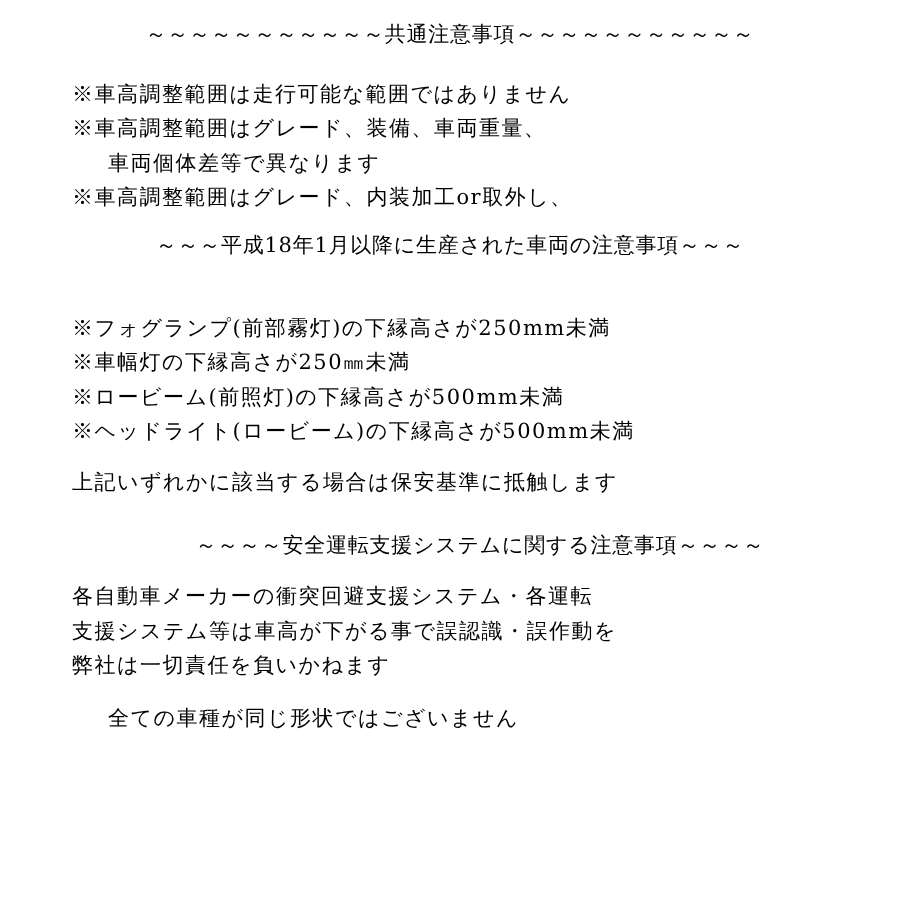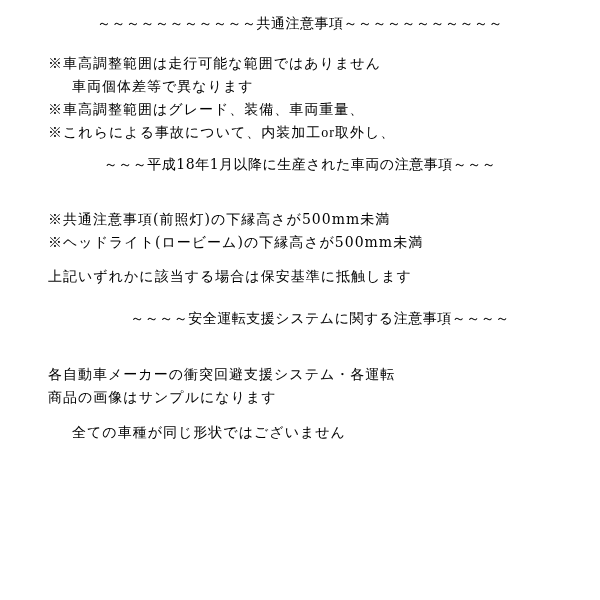--- a/index.html
+++ b/index.html
@@ -29,54 +29,57 @@
   .note-line {
     padding-left: 48px;
     white-space: nowrap;
     letter-spacing: 1px;
     height: 23px;
   }
   .note-line.indent {
     padding-left: 72px;
   }
   .title-common   { margin-bottom: 17px; }
-  .block-common   { margin-bottom: 9px; font-family: Liberation Serif, serif; }
+  .block-common   { margin-bottom: 9px; }
   .title-h18      { margin-bottom: 32px; }
   .block-h18      { margin-bottom: 11px; }
   .conclusion-h18 { margin-bottom: 19px; }
-  .title-adas     { margin-bottom: 33px; padding-left: 40px; }
+  .title-adas     { margin-bottom: 11px; padding-left: 40px; }
   .block-adas     { margin-bottom: 12px; }
 </style>
 </head>
 <body>
 
 <div class="page">
 
   <div class="section-title title-common">～～～～～～～～～～～共通注意事項～～～～～～～～～～～</div>
 
   <div class="block-common">
     <div class="note-line">※車高調整範囲は走行可能な範囲ではありません</div>
+    <div class="note-line">※車高調整範囲はグレード、装備、車両重量、</div>
     <div class="note-line indent">車両個体差等で異なります</div>
-    <div class="note-line">※車高調整範囲はグレード、装備、車両重量、</div>
-    <div class="note-line">※これらによる事故について、内装加工or取外し、</div>
+    <div class="note-line">※車高調整範囲はグレード、内装加工or取外し、</div>
   </div>
 
   <div class="section-title title-h18">～～～平成18年1月以降に生産された車両の注意事項～～～</div>
 
   <div class="block-h18">
-    <div class="note-line">※共通注意事項(前照灯)の下縁高さが500mm未満</div>
+    <div class="note-line">※フォグランプ(前部霧灯)の下縁高さが250mm未満</div>
+    <div class="note-line">※車幅灯の下縁高さが250㎜未満</div>
+    <div class="note-line">※ロービーム(前照灯)の下縁高さが500mm未満</div>
     <div class="note-line">※ヘッドライト(ロービーム)の下縁高さが500mm未満</div>
   </div>
 
   <div class="note-line conclusion-h18">上記いずれかに該当する場合は保安基準に抵触します</div>
 
   <div class="section-title title-adas">～～～～安全運転支援システムに関する注意事項～～～～</div>
 
   <div class="block-adas">
     <div class="note-line">各自動車メーカーの衝突回避支援システム・各運転</div>
-    <div class="note-line">商品の画像はサンプルになります</div>
+    <div class="note-line">支援システム等は車高が下がる事で誤認識・誤作動を</div>
+    <div class="note-line">弊社は一切責任を負いかねます</div>
   </div>
 
   <div>
     <div class="note-line indent">全ての車種が同じ形状ではございません</div>
   </div>
 
 </div>
 
 </body></html>

